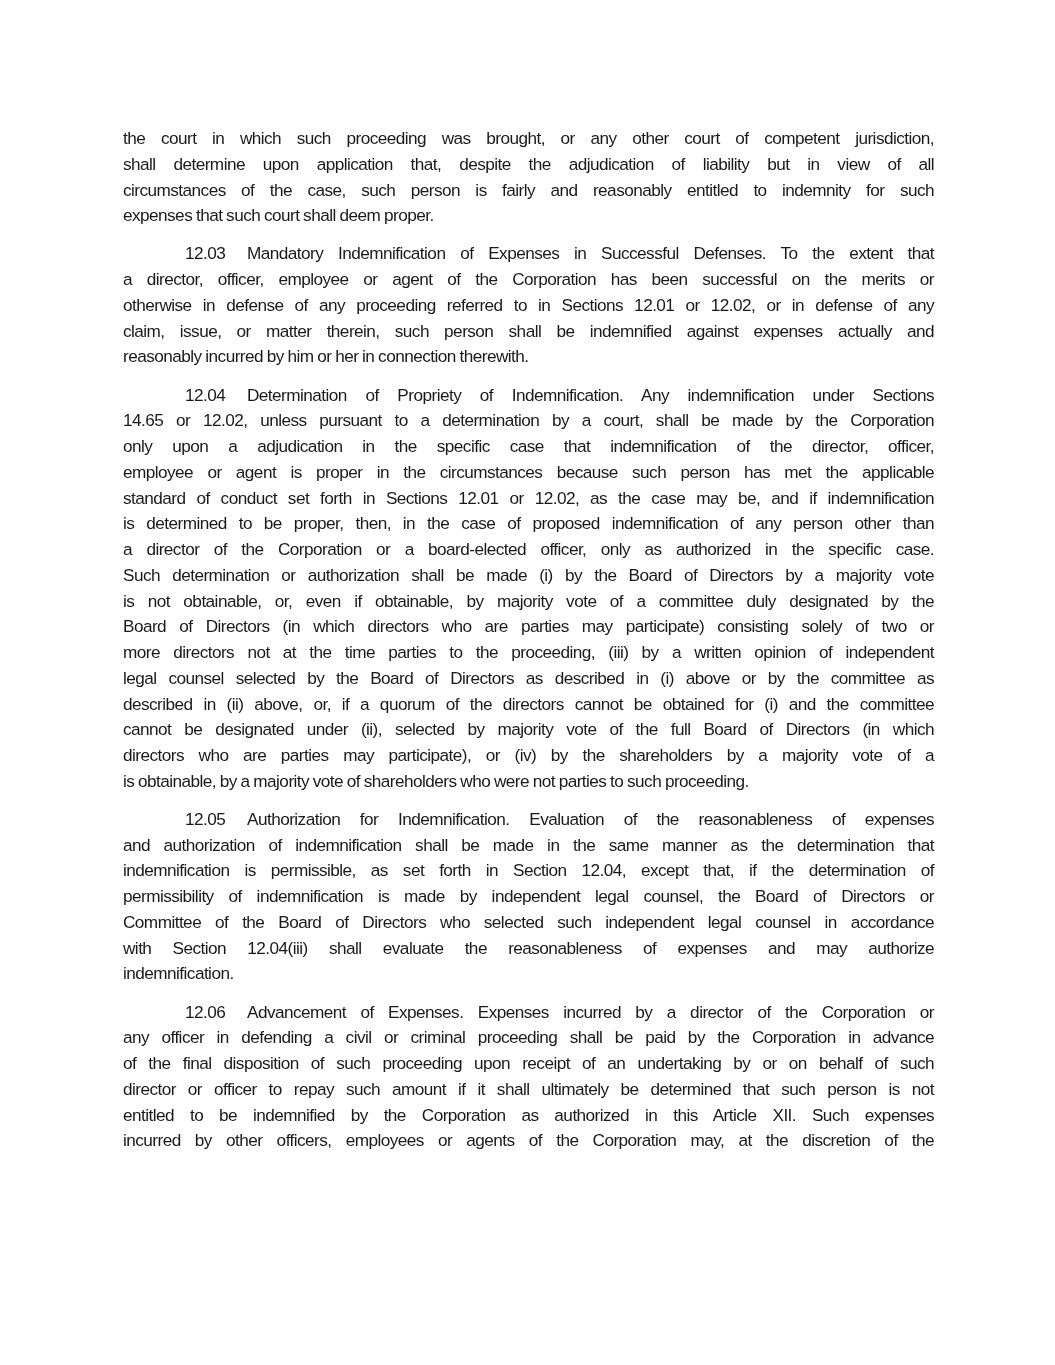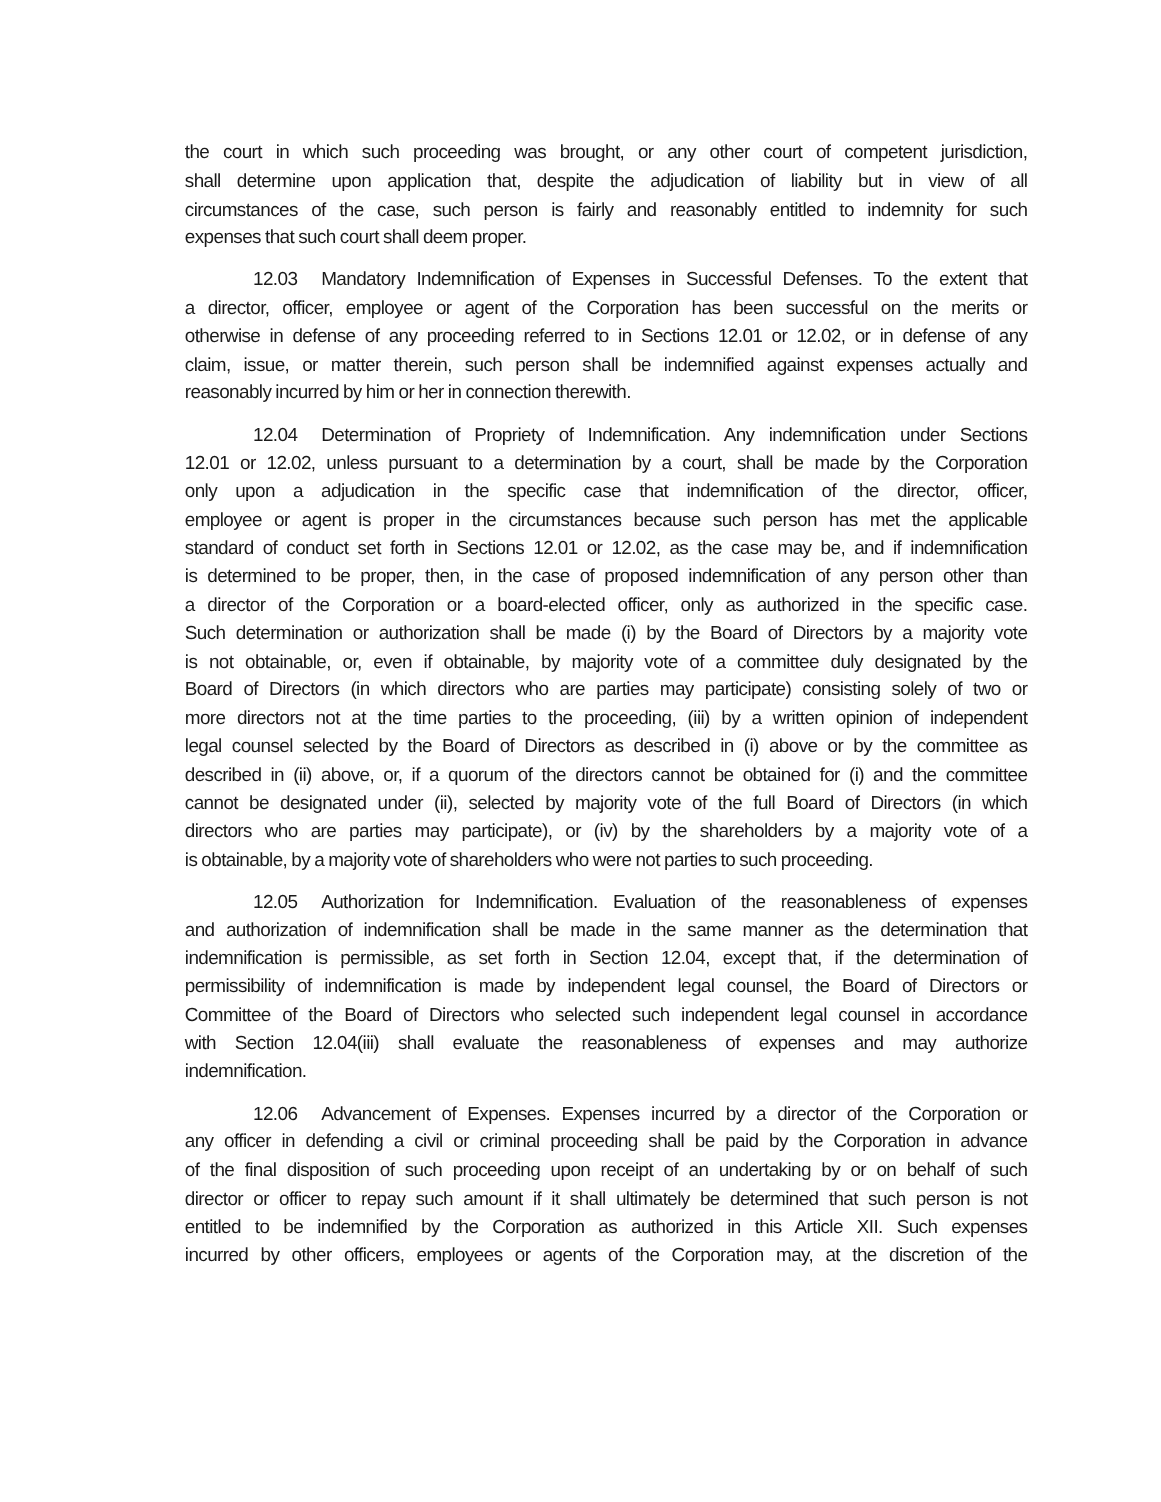--- a/index.html
+++ b/index.html
@@ -36,21 +36,20 @@
     margin: 0 0 12.4px 0;
   }
   .line {
     display: block;
     height: 25.75px;
     line-height: 25.75px;
     white-space: nowrap;
     text-align: justify;
     text-align-last: justify;
     overflow: visible;
-    margin-left: 45px;
   }
   .line.last {
     text-align: center;
     text-align-last: left;
   }
   .indent {
     display: inline-block;
     width: 62px;
   }
   .sec-num {
@@ -78,21 +77,21 @@
     <div class="para">
       <span class="line"><span class="indent"></span><span class="sec-num">12.03</span><span class="heading">Mandatory Indemnification of Expenses in Successful Defenses</span><span>. To the extent that</span></span>
       <span class="line">a director, officer, employee or agent of the Corporation has been successful on the merits or</span>
       <span class="line">otherwise in defense of any proceeding referred to in Sections 12.01 or 12.02, or in defense of any</span>
       <span class="line">claim, issue, or matter therein, such person shall be indemnified against expenses actually and</span>
       <span class="line last">reasonably incurred by him or her in connection therewith.</span>
     </div>
 
     <div class="para">
       <span class="line"><span class="indent"></span><span class="sec-num">12.04</span><span class="heading">Determination of Propriety of Indemnification</span><span>. Any indemnification under Sections</span></span>
-      <span class="line">12.01 or 12.02, unless pursuant to a determination by a court, shall be made by the Corporation</span>
+      <span class="line">14.65 or 12.02, unless pursuant to a determination by a court, shall be made by the Corporation</span>
       <span class="line">only upon a adjudication in the specific case that indemnification of the director, officer,</span>
       <span class="line">employee or agent is proper in the circumstances because such person has met the applicable</span>
       <span class="line">standard of conduct set forth in Sections 12.01 or 12.02, as the case may be, and if indemnification</span>
       <span class="line">is determined to be proper, then, in the case of proposed indemnification of any person other than</span>
       <span class="line">a director of the Corporation or a board-elected officer, only as authorized in the specific case.</span>
       <span class="line">Such determination or authorization shall be made (i) by the Board of Directors by a majority vote</span>
       <span class="line">is not obtainable, or, even if obtainable, by majority vote of a committee duly designated by the</span>
       <span class="line">Board of Directors (in which directors who are parties may participate) consisting solely of two or</span>
       <span class="line">more directors not at the time parties to the proceeding, (iii) by a written opinion of independent</span>
       <span class="line">legal counsel selected by the Board of Directors as described in (i) above or by the committee as</span>

